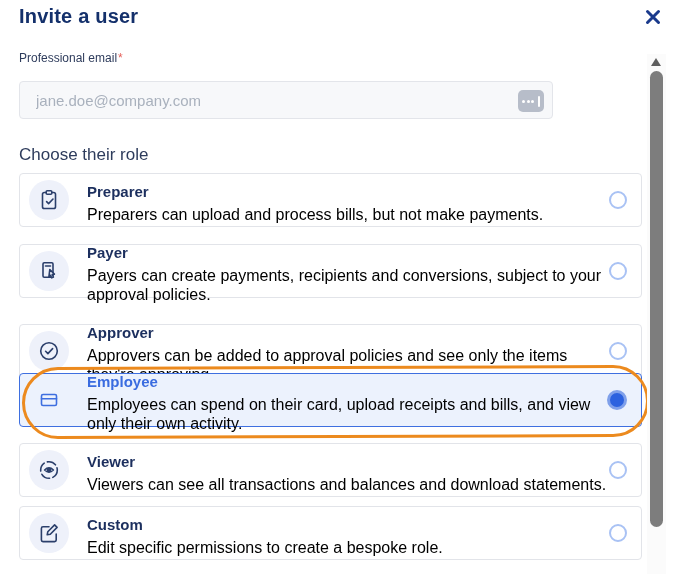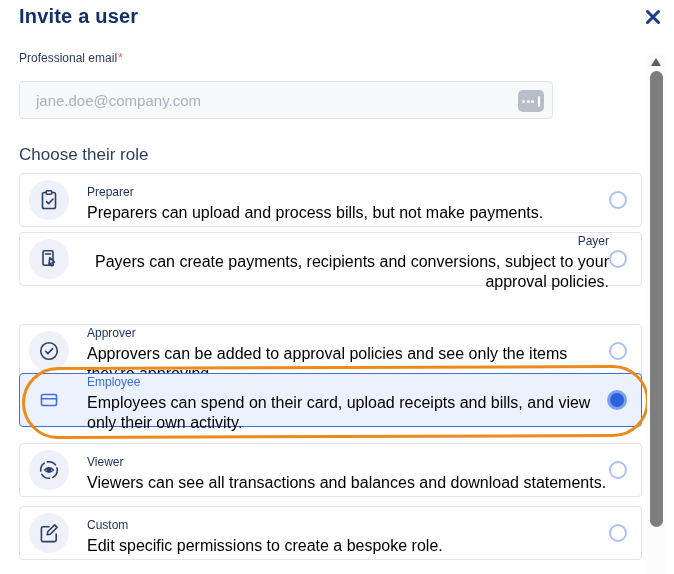--- a/index.html
+++ b/index.html
@@ -49,21 +49,21 @@
   }
   .role-card.selected {
     background:#ecf2fd; border:1.5px solid #3e6fe0;
   }
   .icon-circle {
     width:40px; height:40px; border-radius:50%; background:#eef1fa;
     display:flex; align-items:center; justify-content:center; flex:0 0 40px;
   }
   .role-card.selected .icon-circle { background:transparent; }
   .role-text { margin-left:18px; display:flex; flex-direction:column; }
-  .role-name { font-size:12px; font-weight:normal; color:#1c2f5e; line-height:1.25;margin-top:7px; }
+  .role-name { font-size:15px; font-weight:bold; color:#1c2f5e; line-height:1.25;margin-top:7px; }
   .role-card.selected .role-name { color:#3a6ce0; }
   .role-desc { font-size:16px; color:#000000; margin-top:3px; line-height:1.2; }
   .radio {
     margin-left:auto; width:18px; height:18px; border-radius:50%;
     border:2px solid #a9c2f4; background:#ffffff; flex:0 0 18px; cursor:pointer;
   }
   .radio.checked {
     width:20px; height:20px; flex:0 0 20px;
     border:3px solid #7fa0ea; background:#2c62df;
   }
@@ -125,21 +125,21 @@
         <path d="M9.6 13.6 l2 2 L16 11"></path>
       </svg>
     </div>
     <div class="role-text">
       <span class="role-name">Preparer</span>
       <span class="role-desc">Preparers can upload and process bills, but not make payments.</span>
     </div>
     <span class="radio"></span>
   </div>
 
-  <div class="role-card" style="top:232px;text-align:right;">
+  <div class="role-card" style="top:244px;">
     <div class="icon-circle">
       <svg width="24" height="24" viewBox="0 0 24 24" fill="none" stroke="#2b3f6b" stroke-width="1.6" stroke-linecap="round" stroke-linejoin="round">
         <rect x="6" y="3.8" width="10" height="14.5" rx="1.2"></rect>
         <path d="M8.5 7 h5"></path>
         <path d="M12.8 10.5 l4.6 4.6 -2.2 .4 1.2 2.6 -1.7 .8 -1.2 -2.6 -1.6 1.6 z" fill="#eef1fa"></path>
       </svg>
     </div>
     <div class="role-text">
       <span class="role-name">Payer</span>
       <span class="role-desc">Payers can create payments, recipients and conversions, subject to your approval policies.</span>

